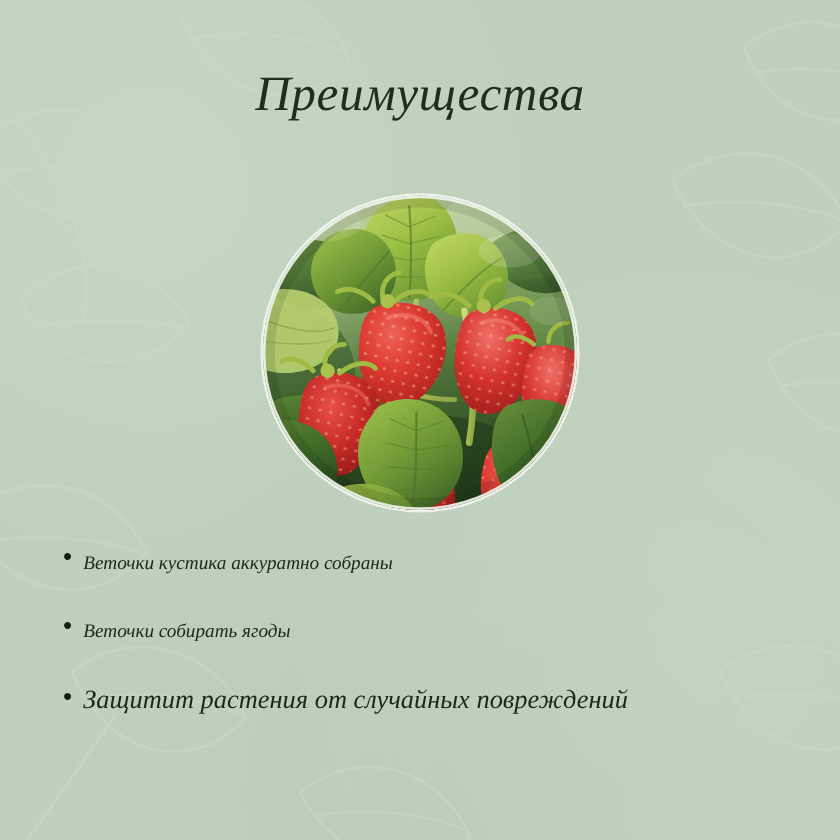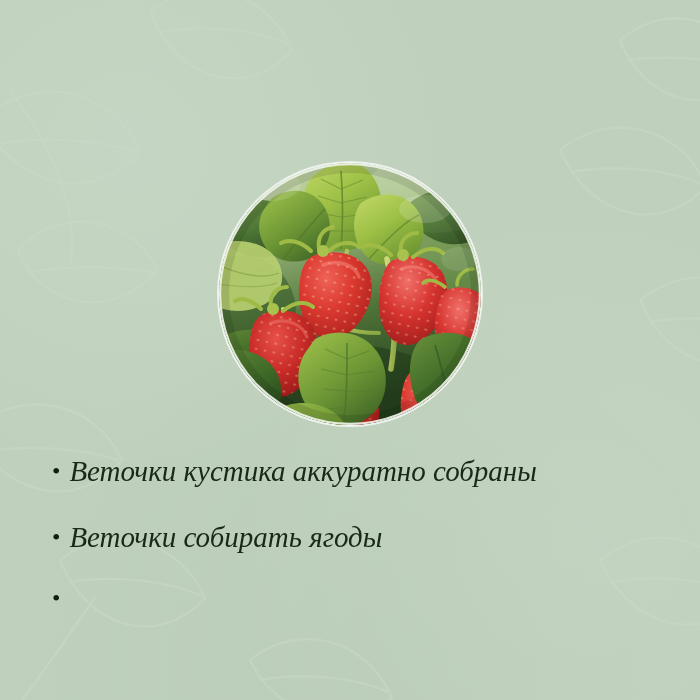--- a/index.html
+++ b/index.html
@@ -95,21 +95,21 @@
   .bullet-dot {
     flex: 0 0 auto;
     font-size: 24px;
     line-height: 1;
     color: #121d11;
     margin-right: 9px;
     position: relative;
     top: -2px;
   }
   .bullet-text {
-    font-size: 29px;
+    font-size: 16px;
     font-style: italic;
     line-height: 1.15;
     color: #1a281a;
     white-space: nowrap;
   }
   .bullet-row.r3 .bullet-text { font-size: 22px; }
 </style>
 </head>
 <body>
 
@@ -139,20 +139,21 @@
         <path d="M600 560 C 652 518, 722 538, 746 596 C 702 646, 630 628, 600 560 Z"></path>
         <path d="M610 582 C 656 574, 710 580, 742 594"></path>
         <path d="M250 660 C 300 620, 368 640, 392 698 C 348 730, 278 720, 250 660 Z"></path>
         <path d="M260 680 C 306 672, 358 678, 388 692"></path>
         <path d="M150 12 C 200 -28, 268 -8, 292 50 C 248 100, 178 82, 150 12 Z"></path>
         <path d="M160 32 C 206 24, 258 30, 288 44"></path>
       </g>
     </svg>
   </div>
 
+  <div class="title">Преимущества</div>
 
   <div class="photo-circle">
     <svg viewBox="0 0 262 262">
       <defs>
         <clipPath id="circClip">
             <circle cx="131" cy="131" r="131"></circle>
           </clipPath>
 
         <radialGradient id="berryA" cx="38%" cy="30%" r="78%">
           <stop offset="0%" stop-color="#ef6257"></stop>
@@ -306,17 +307,18 @@
       <span class="bullet-text">Веточки кустика аккуратно собраны</span>
     </div>
 
     <div class="bullet-row r2">
       <span class="bullet-dot">•</span>
       <span class="bullet-text">Веточки собирать ягоды</span>
     </div>
 
     <div class="bullet-row r3">
       <span class="bullet-dot">•</span>
+      <span class="bullet-text">Защитит растения от случайных повреждений</span>
     </div>
 
   </div>
 
 </div>
 
 </body></html>

